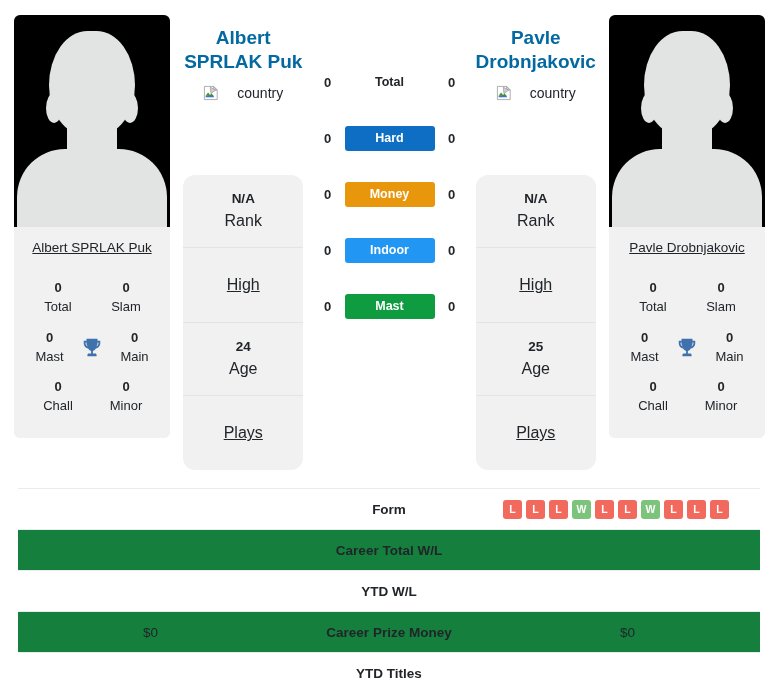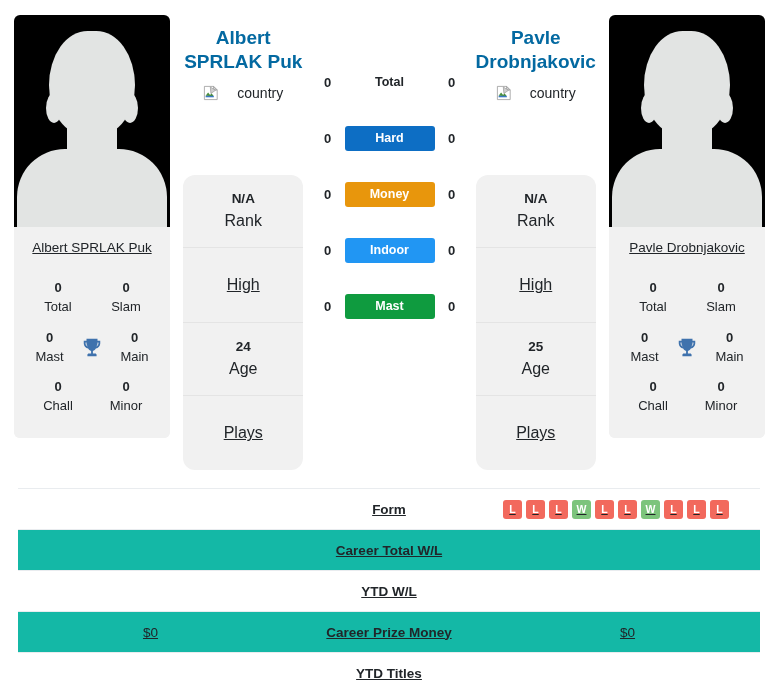--- a/index.html
+++ b/index.html
@@ -229,34 +229,33 @@
   }
 
   
   .cmp-table {
     position: absolute;
     left: 18px;
     top: 488px;
     width: 742px;
     border-collapse: collapse;
     table-layout: fixed;
-    text-decoration: underline;
   }
   .cmp-table tr {
     border-top: 1px solid #e9ecef;
   }
   .cmp-table td {
     height: 41px;
     font-size: 13.5px;
     color: #212529;
     vertical-align: middle;
     padding: 0 8px;
     box-sizing: border-box;
   }
-  .cmp-table tr.striped { background: #14b8a6; }
+  .cmp-table tr.striped { background: #15803d; }
   .col-left, .col-right {
     width: 265px;
     text-align: center;
   }
   .col-mid {
     width: 212px;
     text-align: center;
     font-weight: bold;
   }
   .form-badges {

